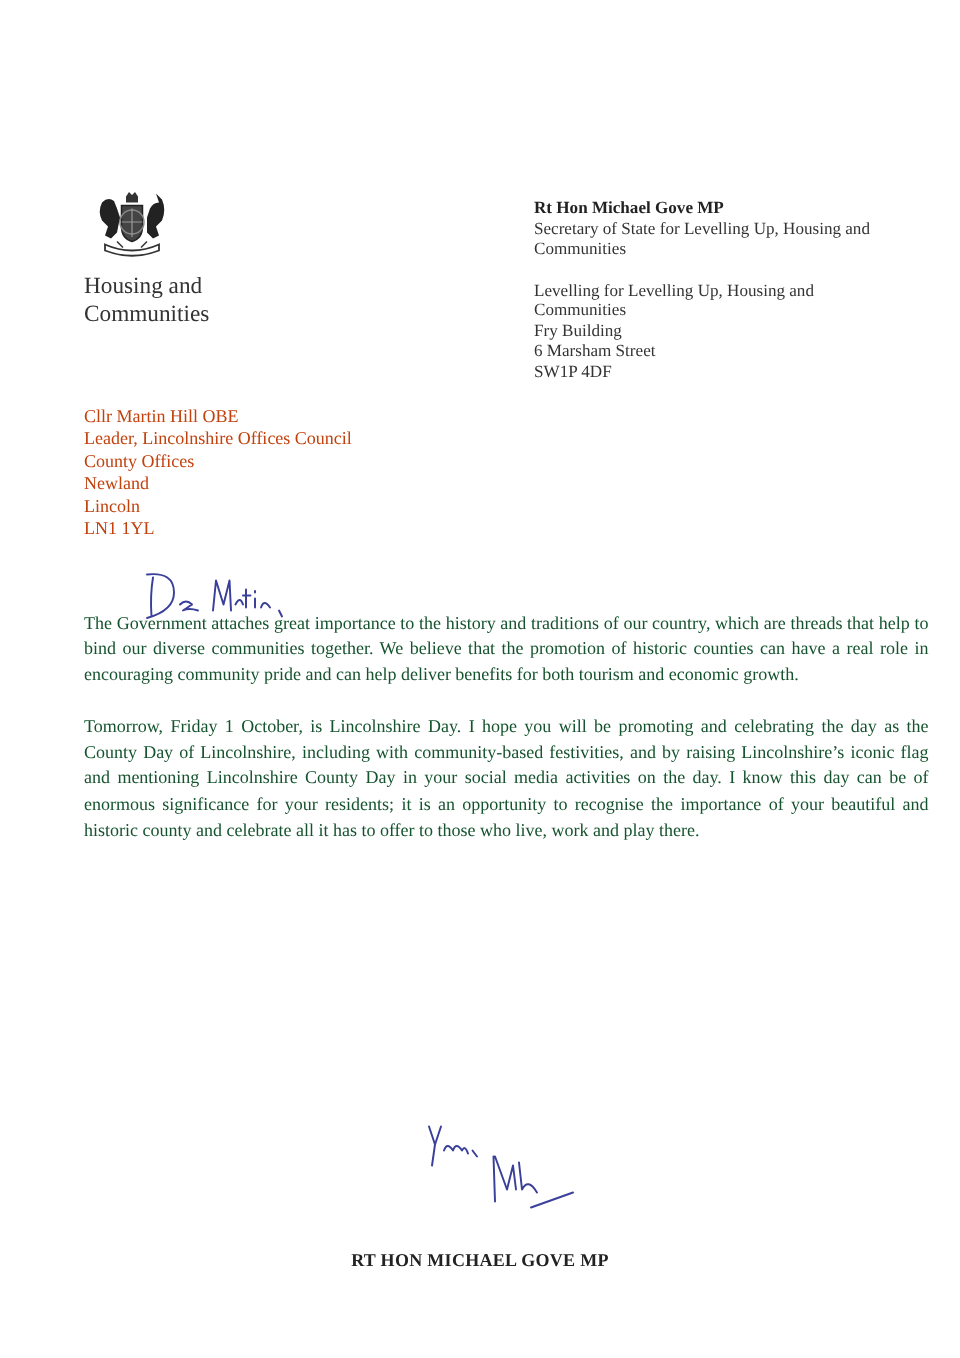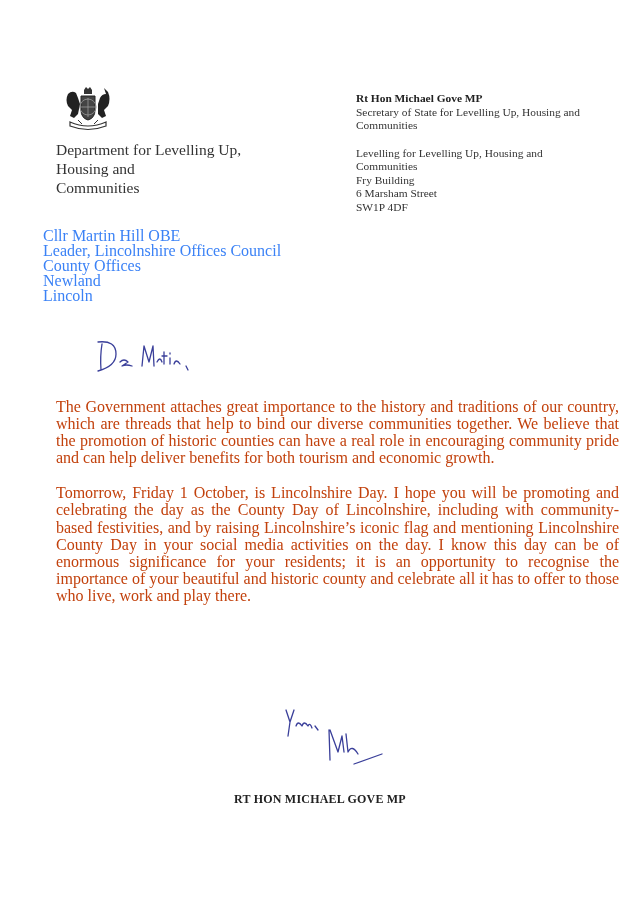--- a/index.html
+++ b/index.html
@@ -1,27 +1,27 @@
 <!DOCTYPE html>
 <html><head>
 <meta charset="utf-8">
 <style>
   html, body { margin: 0; padding: 0; background: #ffffff; }
   body { width: 640px; height: 905px; position: relative; overflow: hidden;
          font-family: "Liberation Serif", "DejaVu Serif", serif; color: #2a2a2a; }
-  .abs { position: absolute; }
+  .abs { position: absolute; margin-top: 41px; }
   .crest { left: 62px; top: 86px; width: 52px; height: 46px; }
   .dept { left: 56px; top: 140px; font-size: 15.5px; line-height: 19px; color: #333; }
   .sender { left: 356px; top: 92px; font-size: 11.4px; line-height: 13.5px; color: #333; }
   .sender .name { font-weight: bold; color: #222; }
   .sender .gap { height: 14px; }
-  .recipient { left: 43px; top: 229px; font-size: 16px; line-height: 14.9px; color: #3b82f6; }
+  .recipient { left: 56px; top: 229px; font-size: 12px; line-height: 14.9px; color: #c2410c; }
   .salutation { left: 96px; top: 336px; width: 110px; height: 40px; }
-  .body { left: 56px; top: 398px; width: 563px; font-size: 16px; line-height: 17.1px;
-          text-align: justify; color: #c2410c; }
+  .body { left: 56px; top: 366px; width: 563px; font-size: 12px; line-height: 17.1px;
+          text-align: justify; color: #14532d; }
   .body p { margin: 0 0 18px 0; }
   .signoff { left: 282px; top: 706px; width: 140px; height: 70px; }
   .signame { left: 0; width: 640px; top: 792px; text-align: center; font-weight: bold;
              font-size: 12px; letter-spacing: 0.2px; color: #222; }
   .line { display: block; white-space: nowrap; }
 </style>
 </head>
 <body>
 
 <div class="abs crest">
@@ -37,21 +37,20 @@
     <path d="M6 8 Q10 4 14 7 L16 12 L18 18 L16 28 L12 32 L8 30 L10 24 L6 20 Q3 14 6 8 Z" fill="#222"></path>
 
     <path d="M46 6 L42 2 L44 8 Q40 8 38 12 L36 18 L36 28 L40 32 L44 30 L42 24 L46 20 Q49 13 46 6 Z" fill="#222"></path>
 
     <path d="M8 36 Q26 44 44 36 L44 40 Q26 47 8 40 Z" fill="none" stroke="#333" stroke-width="1.2"></path>
     <path d="M16 34 L20 38 M32 38 L36 34" stroke="#333" stroke-width="1"></path>
   </svg>
 </div>
 
 <div class="abs dept">
-  <span class="line">Department for Levelling Up,</span>
   <span class="line">Housing and</span>
   <span class="line">Communities</span>
 </div>
 
 <div class="abs sender">
   <span class="line name">Rt Hon Michael Gove MP</span>
   <span class="line">Secretary of State for Levelling Up, Housing and</span>
   <span class="line">Communities</span>
   <div class="gap"></div>
   <span class="line">Levelling for Levelling Up, Housing and</span>
@@ -60,20 +59,21 @@
   <span class="line">6 Marsham Street</span>
   <span class="line">SW1P 4DF</span>
 </div>
 
 <div class="abs recipient">
   <span class="line">Cllr Martin Hill OBE</span>
   <span class="line">Leader, Lincolnshire Offices Council</span>
   <span class="line">County Offices</span>
   <span class="line">Newland</span>
   <span class="line">Lincoln</span>
+  <span class="line">LN1 1YL</span>
 </div>
 
 <div class="abs salutation" title="Dear Martin,">
   <svg width="110" height="40" viewBox="0 0 110 40" fill="none" stroke="#3a3f9a" stroke-width="1.3" stroke-linecap="round" stroke-linejoin="round">
 
     <path d="M6 8 Q4 20 5 34 M2 6 Q20 4 20 18 Q20 30 2 35"></path>
 
     <path d="M24 26 Q28 22 32 26 L26 30 Q30 28 36 30"></path>
 
     <path d="M46 30 L48 10 L53 26 L57 10 L58 30"></path>

